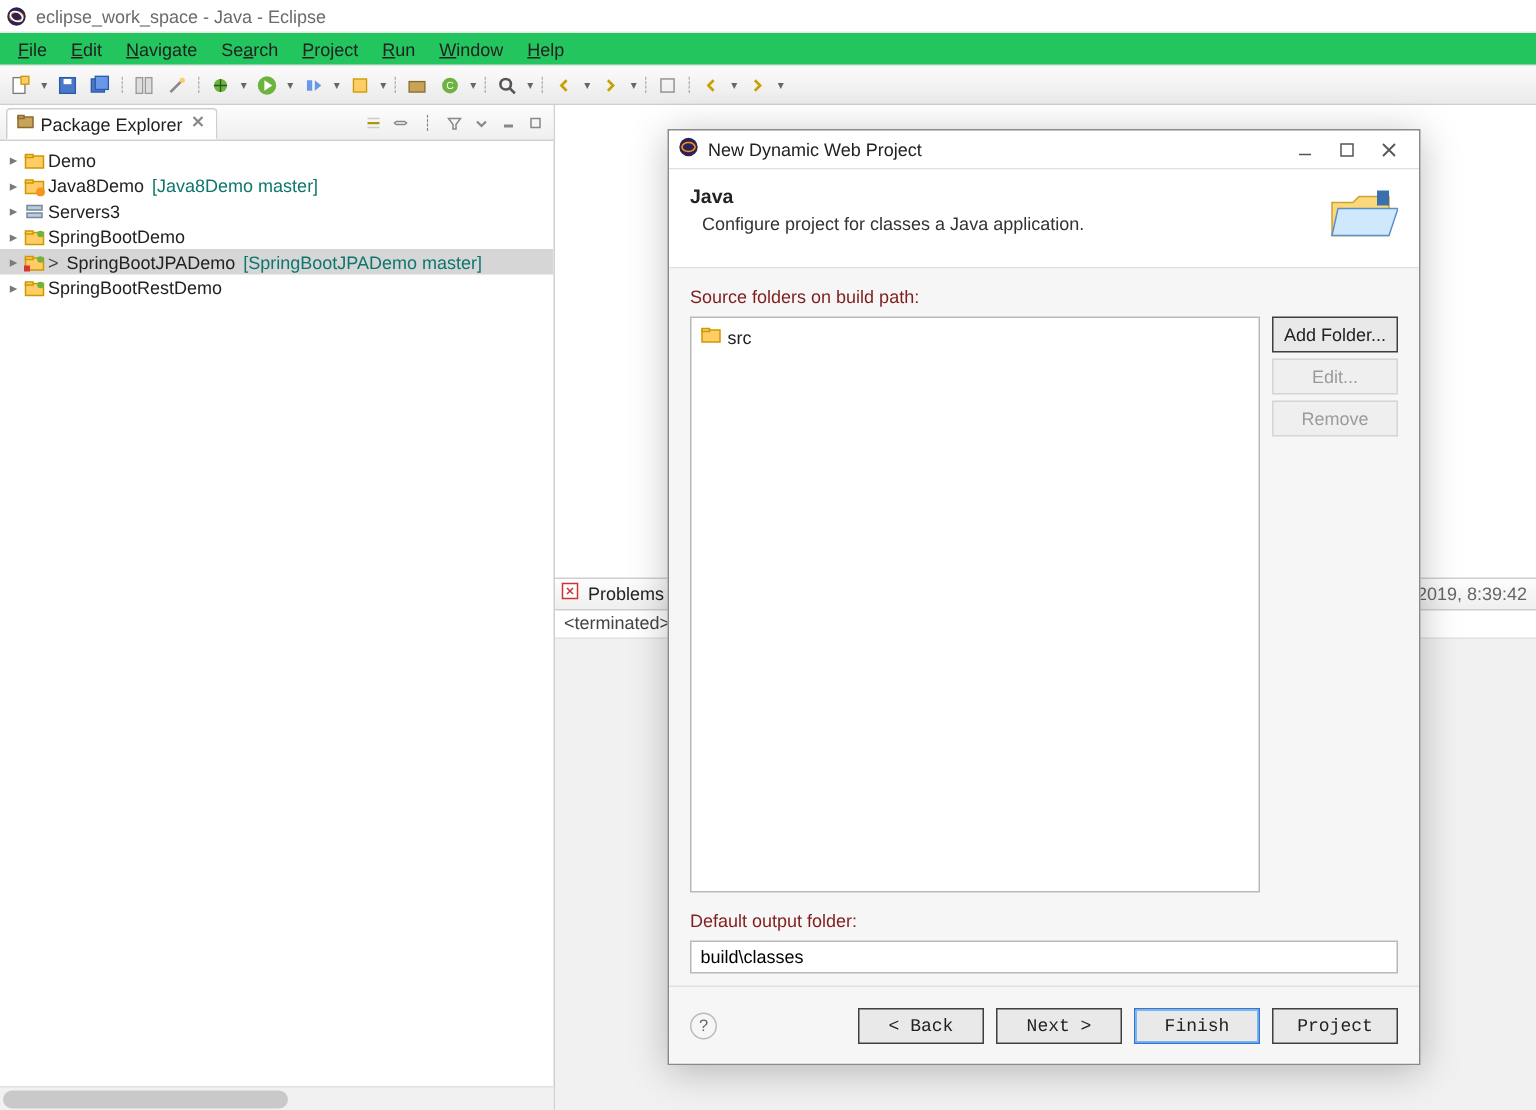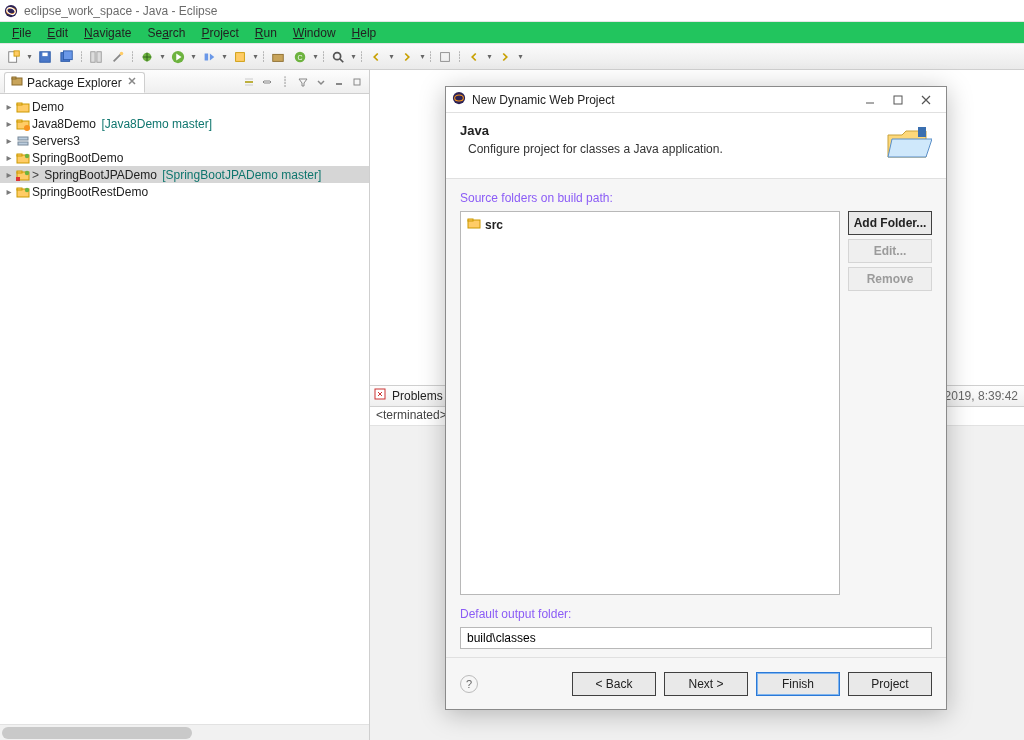--- a/index.html
+++ b/index.html
@@ -65,34 +65,34 @@
   .dlg-win-btn { width:28px; height:20px; display:flex; align-items:center; justify-content:center; color:#555;}
   .dlg-win-btn svg{ width:10px; height:10px; }
 
   .dlg-header { padding:10px 14px 12px 14px; display:flex; border-bottom:1px solid #e0e0e0; align-items:flex-start; background:#fff;}
   .dlg-header .txt{ flex:1; }
   .dlg-header h2{ margin:0 0 4px 0; font-size:13px; font-weight:600;}
   .dlg-header p { margin:0; font-size:12px; color:#333; padding-left:8px;}
   .dlg-header .big-icon svg{ width:48px; height:40px; }
 
   .dlg-body { flex:1; padding:12px 14px 8px 14px; background:#f6f6f6; display:flex; flex-direction:column; gap:6px;}
-  .field-label{ font-size:12px; color:#8b5cf6;}
-  .src-row { display:flex; gap:8px; flex:1; min-height:0;font-weight:bold;}
+  .field-label{ font-size:12px; color:#7f1d1d;}
+  .src-row { display:flex; gap:8px; flex:1; min-height:0;}
   .listbox { flex:1; background:#fff; border:1px solid #b8b8b8; padding:4px; overflow:auto;}
   .list-item { display:flex; align-items:center; gap:4px; font-size:12px; padding:1px 2px;}
   .list-item .folder-icon svg{width:14px;height:12px;}
   .side-btns { width:84px; display:flex; flex-direction:column; gap:4px;}
   .winbtn { height:24px; background:#e9e9e9; border:1px solid #404040; font-size:12px; display:flex; align-items:center; justify-content:center; cursor:default;}
   .winbtn.disabled{ color:#9b9b9b; border-color:#d5d5d5; background:#efefef;}
   .text-input { width:100%; height:22px; border:1px solid #b8b8b8; background:#fff; padding:2px 6px; font-size:12px;}
 
   .dlg-footer { height:52px; border-top:1px solid #e0e0e0; display:flex; align-items:center; padding:0 14px; gap:8px; background:#f6f6f6;}
   .dlg-footer .help{ width:18px; height:18px; border:1px solid #bbb; border-radius:50%; display:flex; align-items:center; justify-content:center; color:#666; font-size:11px;}
   .dlg-footer .spacer{flex:1;}
-  .dlg-footer .winbtn{ width:84px;}
+  .dlg-footer .winbtn{ width:84px;font-family:Liberation Mono, monospace;}
   .dlg-footer .winbtn.primary{ border:1px solid #2b79d7; box-shadow:inset 0 0 0 1px #7fb5ef; }
 
 </style>
 </head>
 <body>
 
 <div class="workbench">
 
   <div class="titlebar">
     <span class="eclipse-logo">

